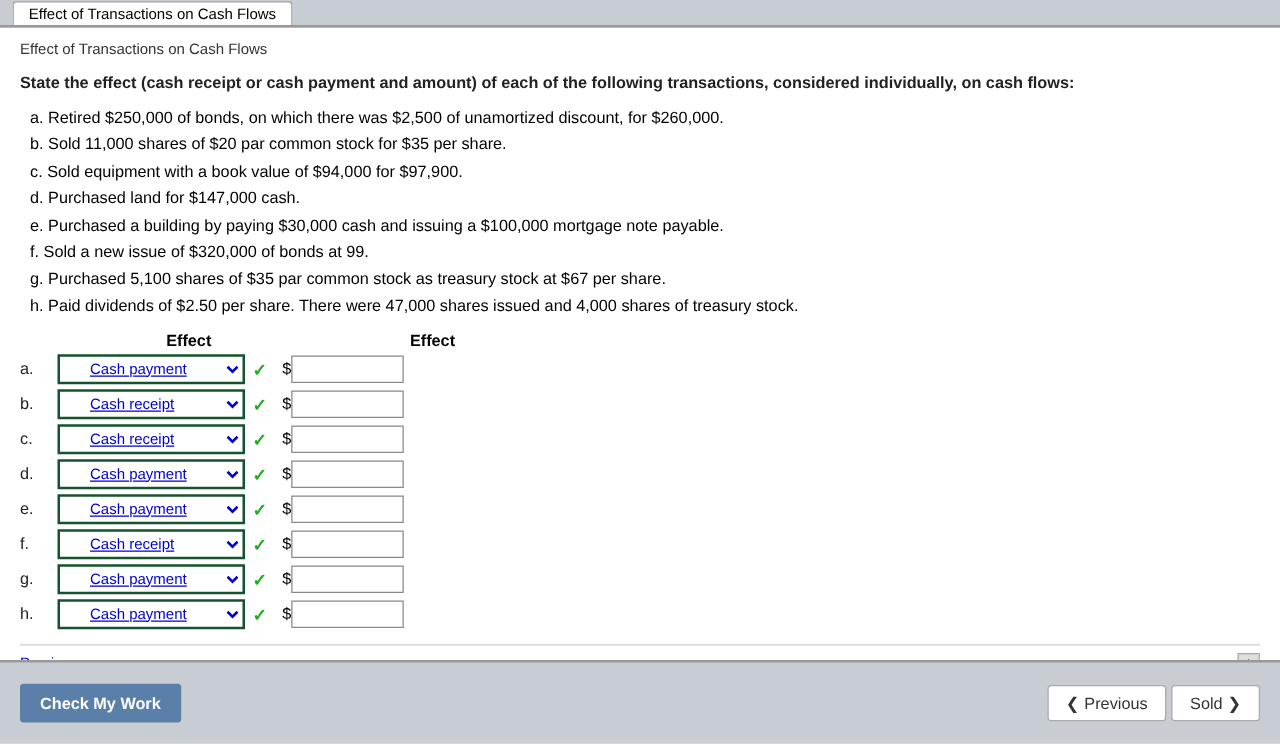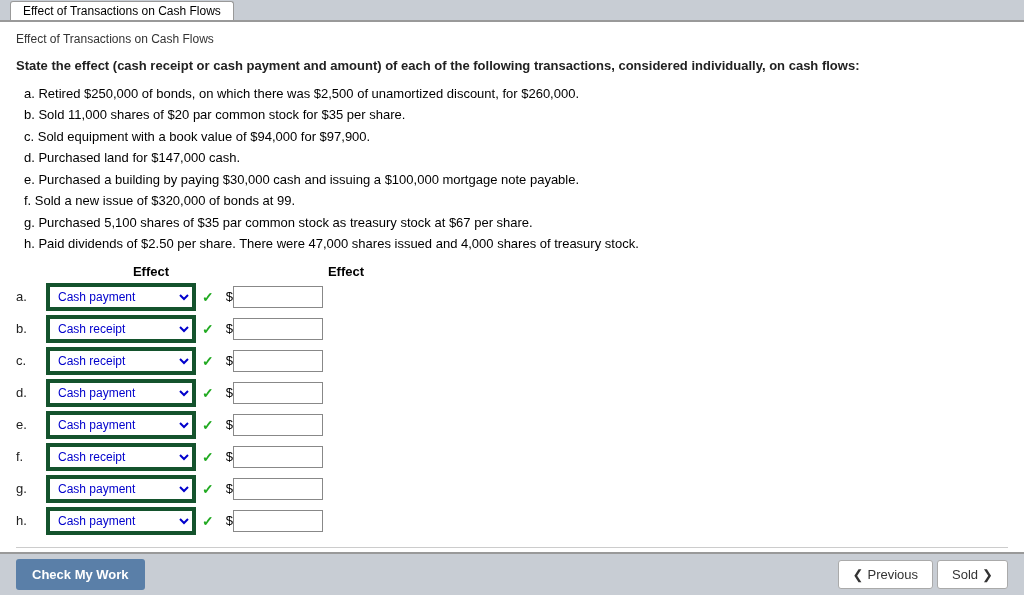--- a/index.html
+++ b/index.html
@@ -68,22 +68,23 @@
     }
     .row-label {
       width: 30px;
       font-size: 13px;
       color: #222;
     }
     .effect-dropdown {
       width: 150px;
       font-size: 12px;
       color: #00c;
-      border: 4px solid #14532d;
-      padding: 2px 4px;
+      text-decoration: underline;
+      border: 2px solid #14532d;
+      padding: 2px 20px;
       background: #fff;
       cursor: pointer;
       appearance: auto;
     }
     .check-icon {
       color: #2a2;
       font-size: 14px;
       margin-left: 6px;
       font-weight: bold;
     }
@@ -105,21 +106,21 @@
       padding-top: 6px;
     }
     .feedback-link {
       font-size: 12px;
       color: #00c;
       text-decoration: underline;
       cursor: pointer;
     }
     #footer {
       background: #c8cdd4;
-      height: 43px;
+      height: 67px;
       display: flex;
       align-items: center;
       justify-content: space-between;
       padding: 2px 16px;
       border-top: 2px solid #999;
       flex-shrink: 0;
     }
     .check-work-btn {
       background: #5a7fa8;
       color: #fff;

